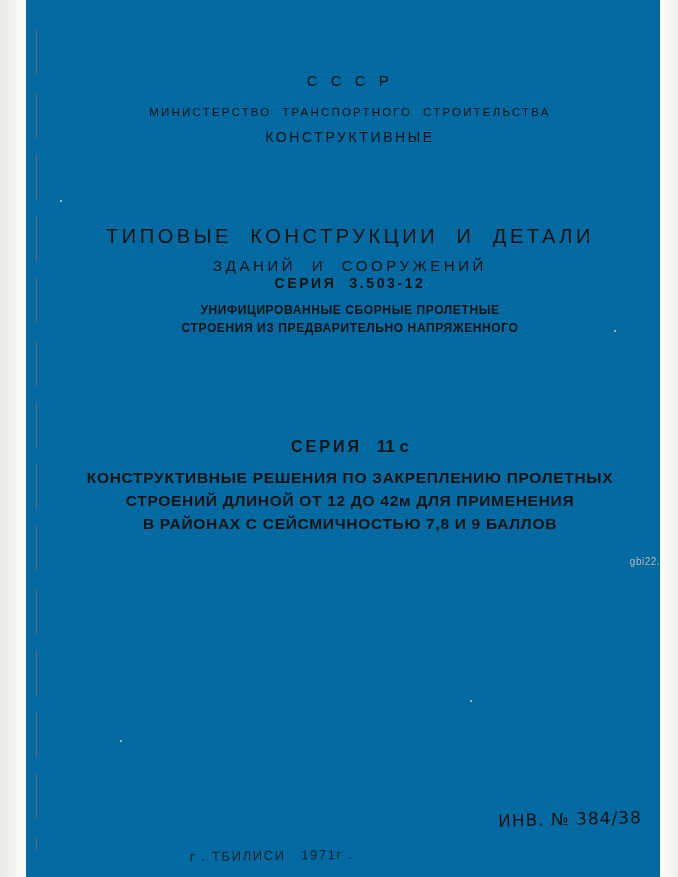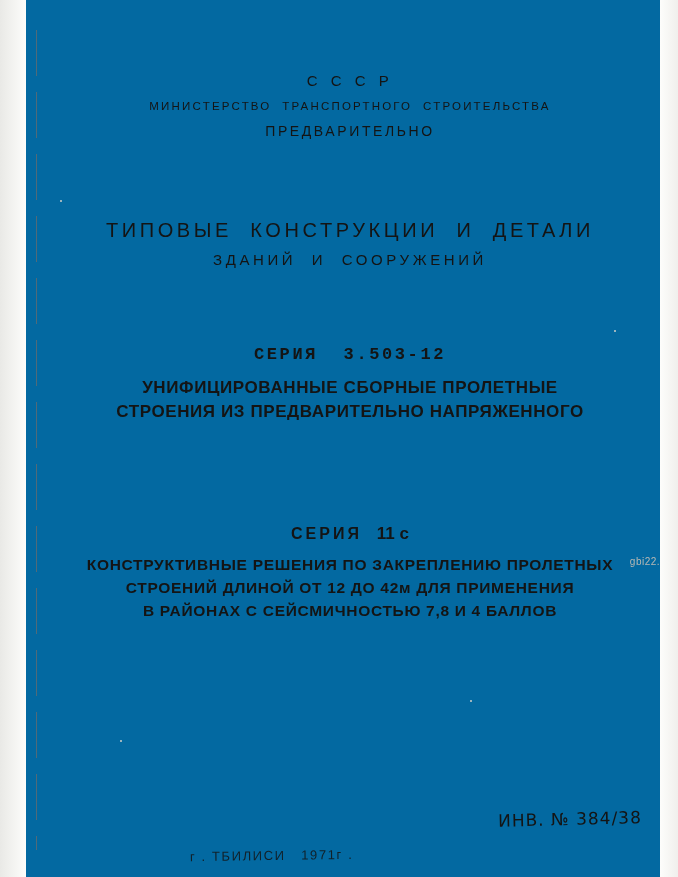--- a/index.html
+++ b/index.html
@@ -78,48 +78,46 @@
 
   .hdr-country {
     font-size: 15px;
     letter-spacing: 4.5px;
     font-weight: 400;
     margin-top: 72px;
   }
   .hdr-ministry {
     font-size: 11.5px;
     letter-spacing: 2.2px;
-    margin-top: 9px;
+    margin-top: 15px;
   }
   .hdr-org {
     font-size: 14px;
     letter-spacing: 2.6px;
     margin-top: 10px;
   }
 
   .sec-series-kind {
     font-size: 20px;
     letter-spacing: 3.6px;
     margin-top: 78px;
   }
   .sec-series-kind2 {
     font-size: 15px;
     letter-spacing: 3.6px;
     margin-top: 8px;
   }
 
   .title-series {
-    font-size: 17px;
+    font-size: 14px;
     font-weight: 700;
     letter-spacing: 2.6px;
-    margin-top: 76px;
-    font-family: Liberation Mono, monospace;
   }
   .title-main {
-    font-size: 17px;
+    font-size: 12px;
     font-weight: 700;
     letter-spacing: .6px;
     margin-top: 11px;
     line-height: 1.33;
   }
 
   .issue-line {
     font-size: 16px;
     font-weight: 700;
     letter-spacing: 3px;
@@ -185,41 +183,41 @@
 
 <div id="page">
 
   <div class="margin-rule"></div>
 
   <div class="content">
 
     <div class="blk">
       <span class="tline hdr-country">С С С Р</span>
       <span class="tline hdr-ministry">МИНИСТЕРСТВО  ТРАНСПОРТНОГО  СТРОИТЕЛЬСТВА</span>
-      <span class="tline hdr-org">ПРЕДВАРИТЕЛЬНО</span>
+      <span class="tline hdr-org">КОНСТРУКТИВНЫЕ</span>
     </div>
 
     <div class="blk">
       <span class="tline sec-series-kind">ТИПОВЫЕ  КОНСТРУКЦИИ  И  ДЕТАЛИ</span>
       <span class="tline sec-series-kind2">ЗДАНИЙ  И  СООРУЖЕНИЙ</span>
     </div>
 
     <div class="blk">
       <span class="tline title-series">СЕРИЯ  3.503-12</span>
       <span class="tline title-main">УНИФИЦИРОВАННЫЕ СБОРНЫЕ ПРОЛЕТНЫЕ</span>
       <span class="tline title-main" style="margin-top:2px;">СТРОЕНИЯ ИЗ ПРЕДВАРИТЕЛЬНО НАПРЯЖЕННОГО</span>
     </div>
 
     <div class="blk">
       <div class="issue-line">
         <span>СЕРИЯ</span><span>&nbsp;&nbsp;</span><span class="issue-num">11 с</span>
       </div>
       <span class="tline issue-desc">КОНСТРУКТИВНЫЕ РЕШЕНИЯ ПО ЗАКРЕПЛЕНИЮ ПРОЛЕТНЫХ</span>
       <span class="tline issue-desc" style="margin-top:2px;">СТРОЕНИЙ ДЛИНОЙ ОТ 12 ДО 42м ДЛЯ ПРИМЕНЕНИЯ</span>
-      <span class="tline issue-desc" style="margin-top:2px;">В РАЙОНАХ С СЕЙСМИЧНОСТЬЮ 7,8 И 4 БАЛЛОВ</span>
+      <span class="tline issue-desc" style="margin-top:2px;">В РАЙОНАХ С СЕЙСМИЧНОСТЬЮ 7,8 И 9 БАЛЛОВ</span>
     </div>
 
   </div>
 
   <div class="watermark">gbi22.ru</div>
 
   <div class="inv">ИНВ. № 384/38</div>
 
   <div class="cityyear">г . ТБИЛИСИ   1971г .</div>
 

